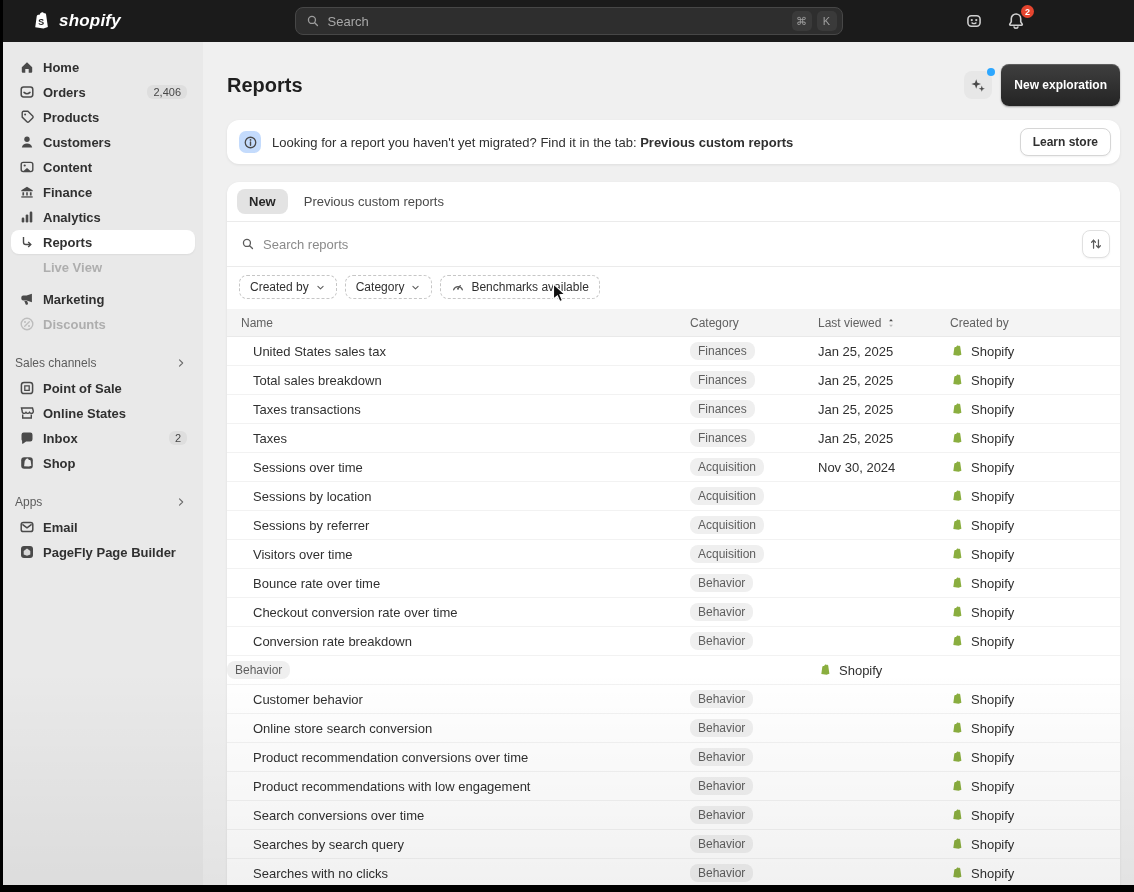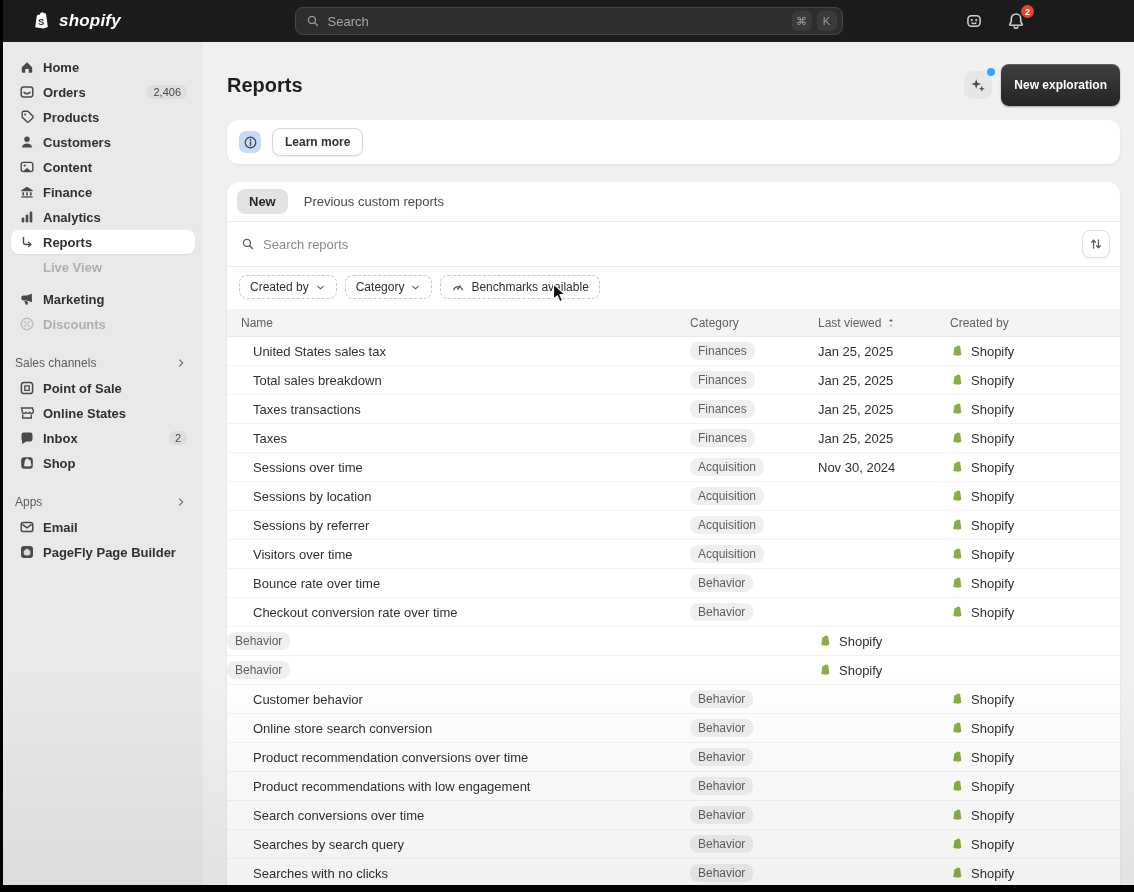--- a/index.html
+++ b/index.html
@@ -348,21 +348,22 @@
         <div class="banner">
           <span class="info-pill">
             <span class="ic">
                 <svg viewBox="0 0 16 16" width="15" height="15" fill="currentColor">
                   <circle cx="8" cy="8" r="5.6" fill="none" stroke="currentColor" stroke-width="1.4"></circle>
                   <circle cx="8" cy="5.3" r=".95"></circle>
                   <path d="M8 7.5v3.4" stroke="currentColor" stroke-width="1.5" stroke-linecap="round"></path>
                 </svg>
               </span>
           </span>
-          <button class="learn-btn">Learn more</button>
+          <span class="banner-text"><span>Looking for a report you haven't yet migrated? Find it in the tab:</span> <b>Previous custom reports</b></span>
+          <button class="learn-btn">Learn store</button>
         </div>
 
         <div class="card">
           <div class="tabs-row">
               <div class="tab active">New</div>
               <div class="tab">Previous custom reports</div>
             </div>
           <div class="search-row">
             <span class="ic">
                 <svg viewBox="0 0 16 16" width="14" height="14" fill="currentColor">
@@ -553,20 +554,21 @@
                 <div class="createdby">
                   <span class="ic">
                     <svg viewBox="0 0 16 16" width="14" height="14" fill="currentColor">
                       <path d="M10.4 2.1c.7 0 1.2.5 1.3 1.1l1.3 9.2-3.2 1-6-.9 1.1-7.9c.1-.6.5-1 1.1-1.1l1-.1c.3-1 1-1.8 2-1.8.6 0 1.1.4 1.4 1.3Z"></path>
                     </svg>
                   </span>
                   <span>Shopify</span>
                 </div>
               </div>
               <div class="trow">
+                <div class="name">Conversion rate breakdown</div>
                 <div><span class="cat-pill">Behavior</span></div>
                 <div></div>
                 <div class="createdby">
                   <span class="ic">
                     <svg viewBox="0 0 16 16" width="14" height="14" fill="currentColor">
                       <path d="M10.4 2.1c.7 0 1.2.5 1.3 1.1l1.3 9.2-3.2 1-6-.9 1.1-7.9c.1-.6.5-1 1.1-1.1l1-.1c.3-1 1-1.8 2-1.8.6 0 1.1.4 1.4 1.3Z"></path>
                     </svg>
                   </span>
                   <span>Shopify</span>
                 </div>

